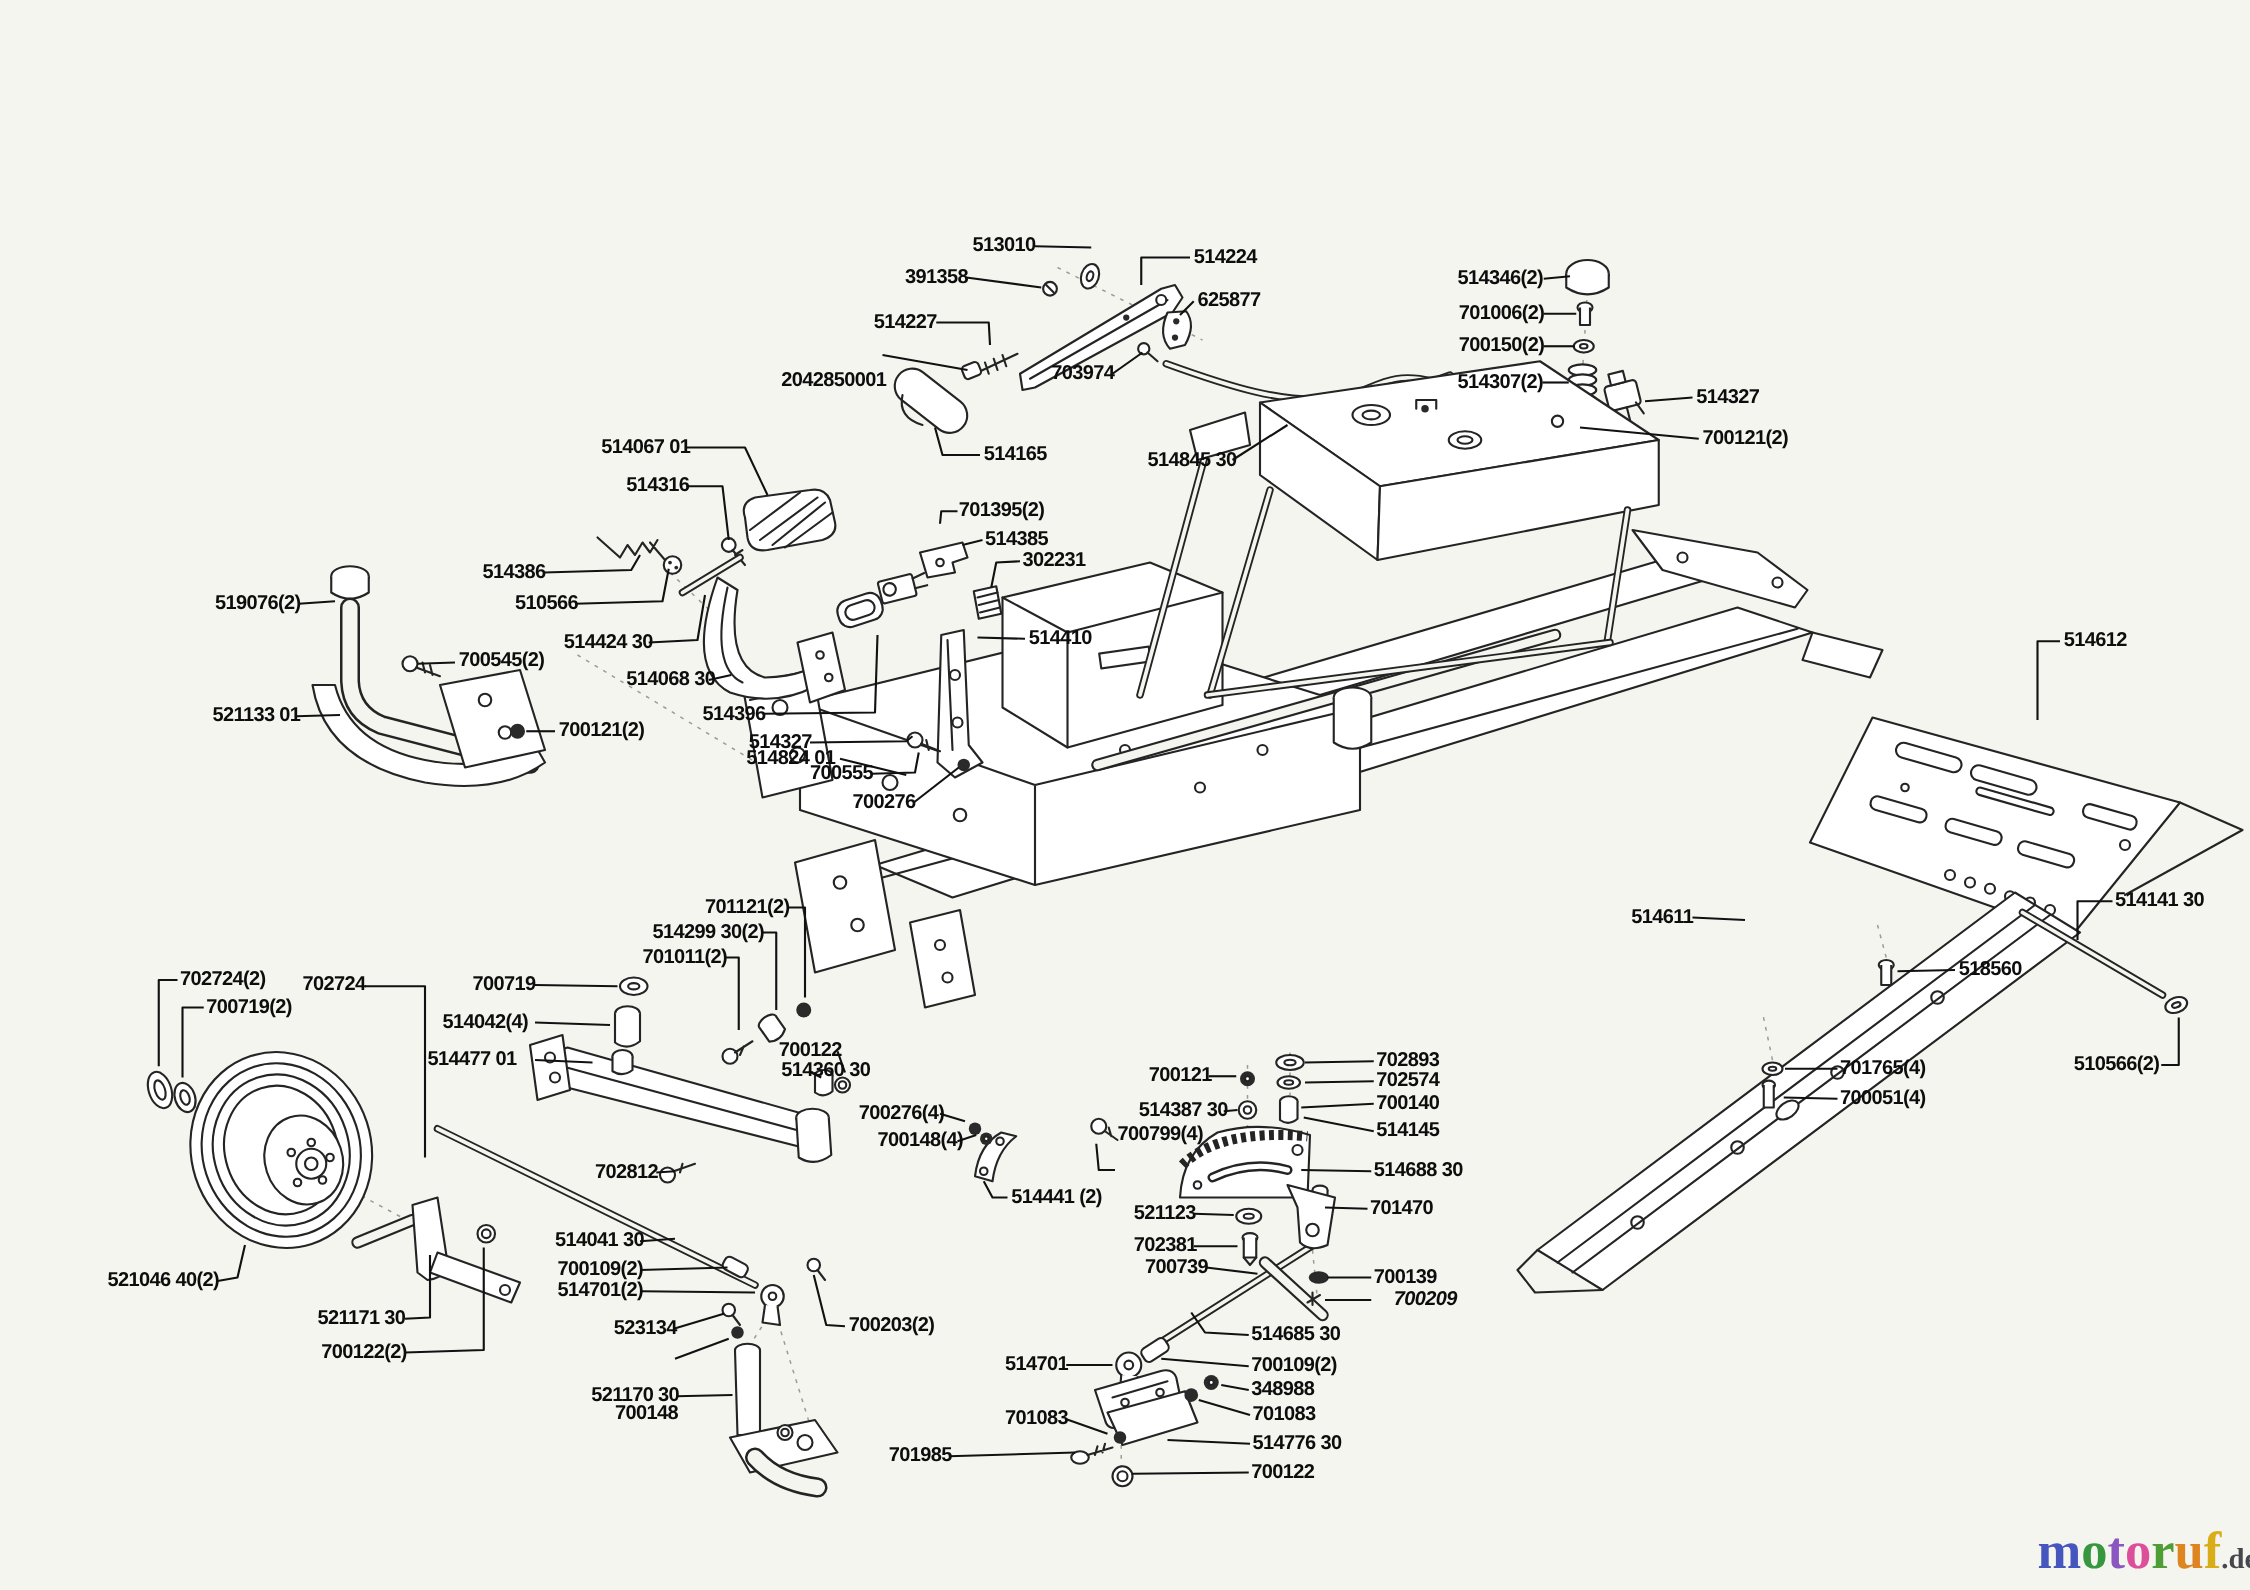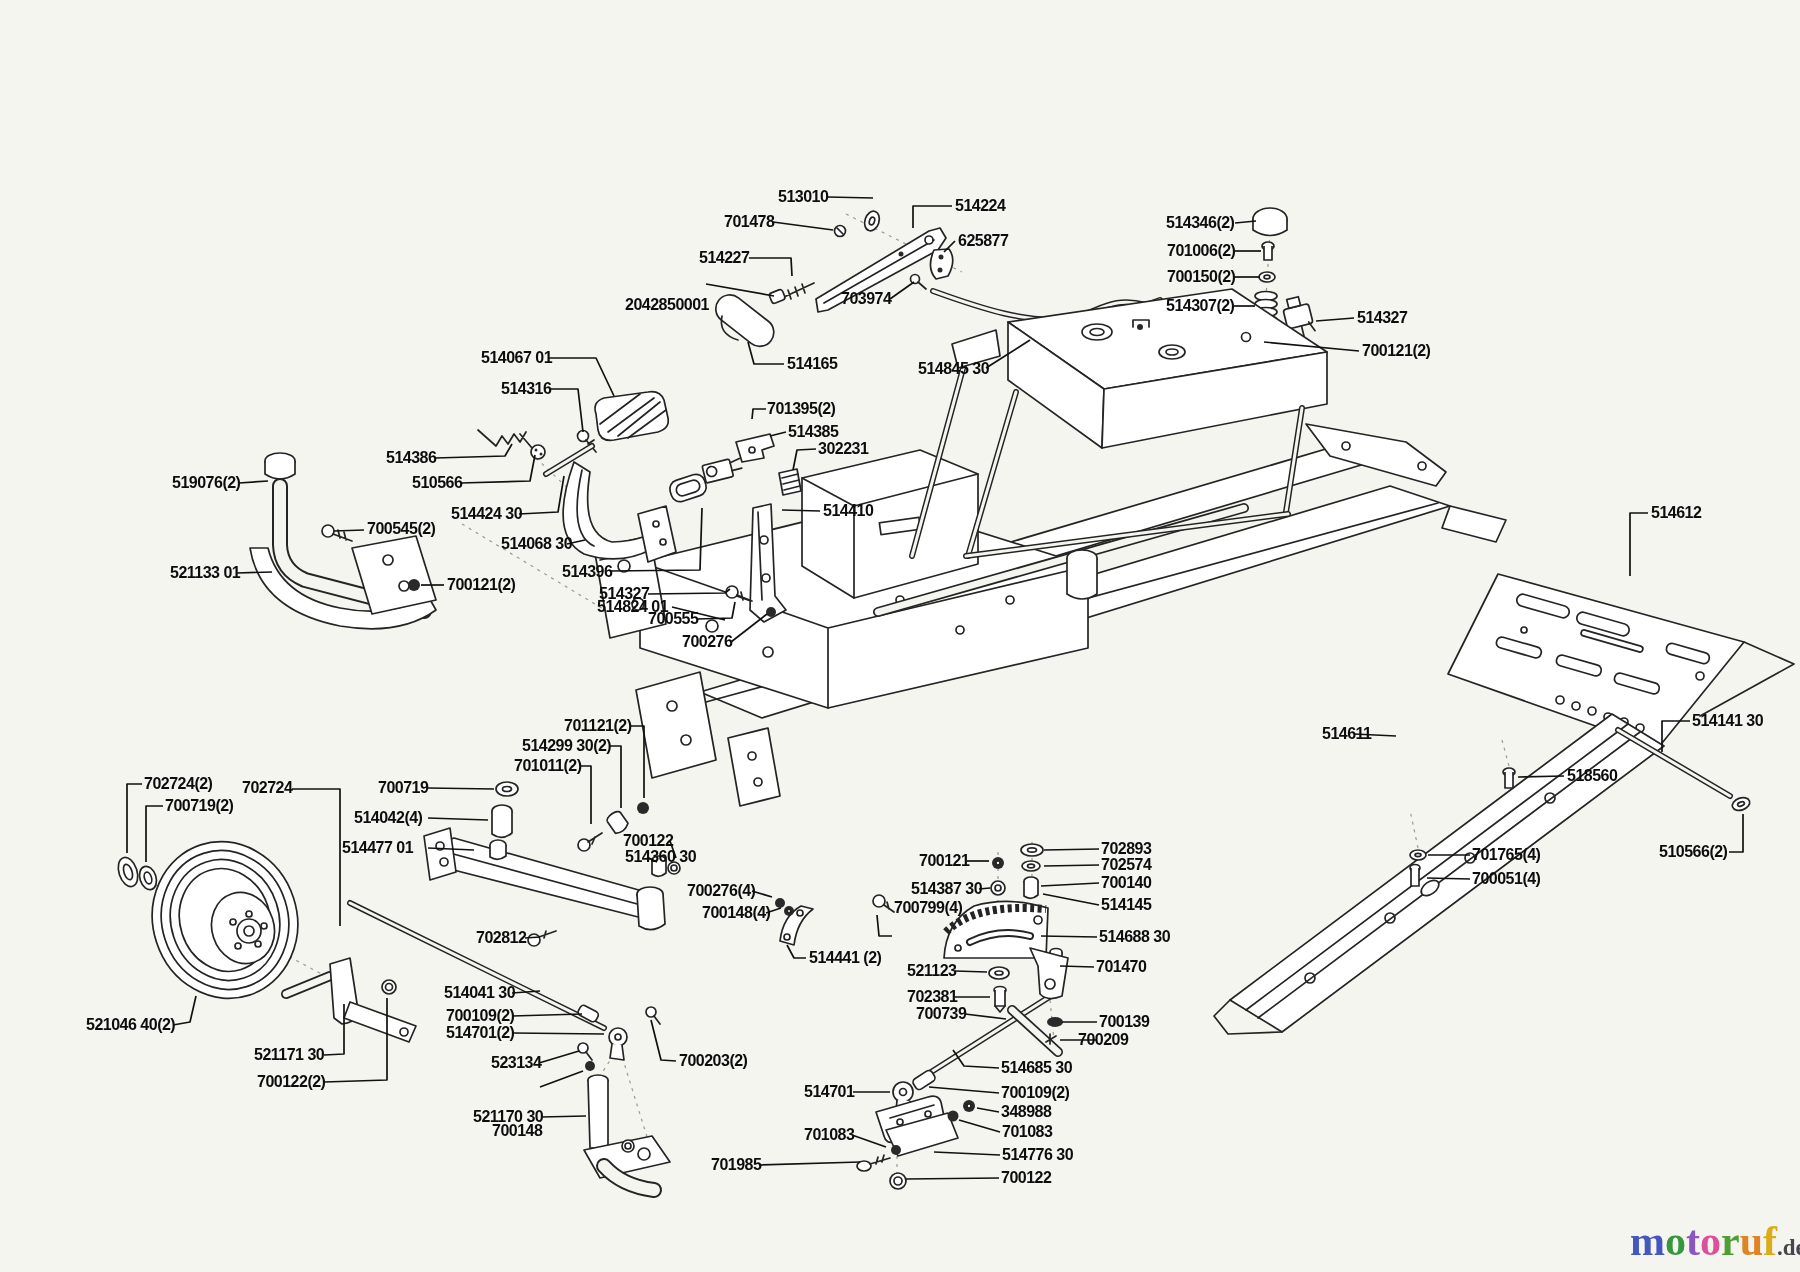--- a/index.html
+++ b/index.html
@@ -485,21 +485,21 @@
       <polyline points="1690,721 1662,721 1662,752" class="leader"></polyline>
       <polyline points="1354,734 1396,736" class="leader"></polyline>
       <polyline points="1564,776 1518,777" class="leader"></polyline>
       <polyline points="1470,855 1428,855" class="leader"></polyline>
       <polyline points="1470,879 1427,878" class="leader"></polyline>
       <polyline points="1729,852 1743,852 1743,814" class="leader"></polyline>
     </svg>
 
   <div>
       <div class="lbl" style="left: 778px; top: 197px;">513010</div>
-      <div class="lbl" style="left: 724px; top: 222px;">701478</div>
+      <div class="lbl" style="left: 724px; top: 222px;">391358</div>
       <div class="lbl" style="left: 955px; top: 206px;">514224</div>
       <div class="lbl" style="left: 958px; top: 241px;">625877</div>
       <div class="lbl" style="left: 699px; top: 258px;">514227</div>
       <div class="lbl" style="left: 625px; top: 284px; margin-top: 21px;">2042850001</div>
       <div class="lbl" style="left: 841px; top: 299px;">703974</div>
       <div class="lbl" style="left: 787px; top: 364px;">514165</div>
       <div class="lbl" style="left: 918px; top: 369px;">514845 30</div>
       <div class="lbl" style="left: 1166px; top: 223px;">514346(2)</div>
       <div class="lbl" style="left: 1167px; top: 251px;">701006(2)</div>
       <div class="lbl" style="left: 1167px; top: 277px;">700150(2)</div>
@@ -565,24 +565,24 @@
       <div class="lbl" style="left: 907px; top: 971px;">521123</div>
       <div class="lbl" style="left: 907px; top: 997px;">702381</div>
       <div class="lbl" style="left: 916px; top: 1014px;">700739</div>
       <div class="lbl" style="left: 1101px; top: 849px;">702893</div>
       <div class="lbl" style="left: 1101px; top: 865px;">702574</div>
       <div class="lbl" style="left: 1101px; top: 883px;">700140</div>
       <div class="lbl" style="left: 1101px; top: 905px;">514145</div>
       <div class="lbl" style="left: 1099px; top: 937px;">514688 30</div>
       <div class="lbl" style="left: 1096px; top: 967px;">701470</div>
       <div class="lbl" style="left: 1099px; top: 1022px;">700139</div>
-      <div class="lbl" style="left: 1078px; top: 1040px;">700209</div>
+      <div class="lbl" style="left: 1115px; top: 1040px; font-style: italic;">700209</div>
       <div class="lbl" style="left: 1651px; top: 513px;">514612</div>
       <div class="lbl" style="left: 1692px; top: 721px;">514141 30</div>
-      <div class="lbl" style="left: 1305px; top: 734px; margin-left: 17px;">514611</div>
+      <div class="lbl" style="left: 1305px; top: 734px;">514611</div>
       <div class="lbl" style="left: 1567px; top: 776px;">518560</div>
       <div class="lbl" style="left: 1472px; top: 855px;">701765(4)</div>
       <div class="lbl" style="left: 1472px; top: 879px;">700051(4)</div>
       <div class="lbl" style="left: 1659px; top: 852px;">510566(2)</div>
     </div>
 
   <div class="logo">
     <span><span style="color: rgb(69, 86, 190);">m</span><span style="color: rgb(54, 151, 63);">o</span><span style="color: rgb(138, 86, 192);">t</span><span style="color: rgb(221, 79, 155);">o</span><span style="color: rgb(79, 158, 53);">r</span><span style="color: rgb(222, 132, 33);">u</span><span style="color: rgb(216, 173, 24);">f</span></span><span class="de">.de</span>
   </div>
 

